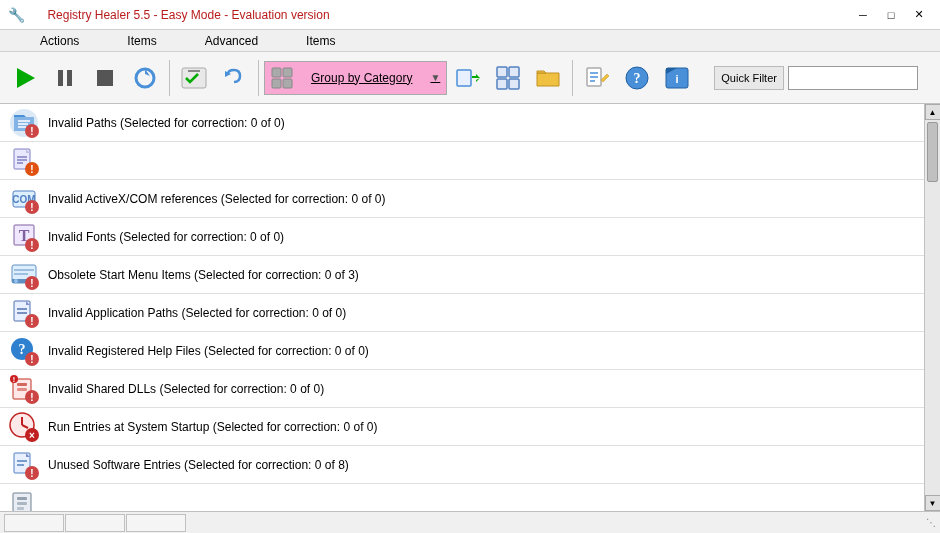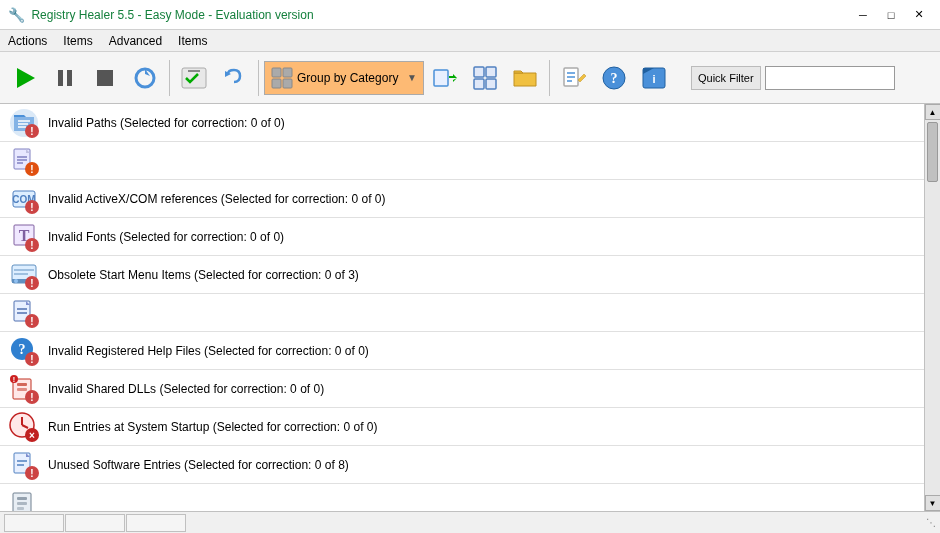--- a/index.html
+++ b/index.html
@@ -25,21 +25,22 @@
       padding: 0 8px;
       user-select: none;
     }
     .title-bar-left {
       display: flex;
       align-items: center;
       gap: 6px;
     }
     .title-bar-text {
       font-size: 12px;
-      color: #15803d;
+      color: #b91c1c;
+      margin-left: 16px;
     }
     .title-bar-controls {
       display: flex;
       gap: 2px;
     }
     .title-btn {
       width: 26px;
       height: 20px;
       border: none;
       background: transparent;
@@ -60,20 +61,21 @@
       border-bottom: 1px solid #d0d0d0;
     }
     .menu-item {
       padding: 2px 8px;
       cursor: pointer;
       font-size: 12px;
       color: #000;
       height: 100%;
       display: flex;
       align-items: center;
+      margin-left: 32px;
     }
 
     
     .toolbar {
       height: 52px;
       background: #f5f5f5;
       border-bottom: 1px solid #c0c0c0;
       display: flex;
       align-items: center;
       padding: 4px 6px;
@@ -95,26 +97,27 @@
       height: 36px;
       background: #c0c0c0;
       margin: 0 3px;
     }
 
     
     .group-dropdown {
       display: flex;
       align-items: center;
       border: 1px solid #aaa;
-      background: #fdba74;
+      background: #f9a8d4;
       height: 34px;
       padding: 0 6px;
-      gap: 4px;
+      gap: 18px;
       cursor: pointer;
       min-width: 160px;
+      text-decoration: underline;
     }
     .group-dropdown-text {
       font-size: 12px;
       color: #000;
       flex: 1;
     }
     .dropdown-arrow {
       font-size: 10px;
       color: #555;
     }
@@ -462,20 +465,21 @@
       <div class="item-icon">
         <svg width="32" height="32" viewBox="0 0 32 32">
           <rect x="6" y="4" width="16" height="20" rx="1" fill="#e8f0ff" stroke="#5070b0" stroke-width="1"></rect>
           <polygon points="18,4 22,8 18,8" fill="#8090d0"></polygon>
           <line x1="9" y1="12" x2="19" y2="12" stroke="#5070b0" stroke-width="1.5"></line>
           <line x1="9" y1="16" x2="19" y2="16" stroke="#5070b0" stroke-width="1.5"></line>
           <circle cx="24" cy="24" r="7" fill="#cc4444"></circle>
           <text x="24" y="28" text-anchor="middle" fill="white" font-size="10" font-weight="bold">!</text>
         </svg>
       </div>
+      <span class="item-text">Invalid Application Paths (Selected for correction: 0 of 0)</span>
     </div>
 
     <div class="list-item">
       <div class="item-icon">
         <svg width="32" height="32" viewBox="0 0 32 32">
           <circle cx="14" cy="14" r="11" fill="#3080d0"></circle>
           <text x="14" y="19" text-anchor="middle" fill="white" font-size="14" font-weight="bold" font-family="serif">?</text>
           <circle cx="24" cy="24" r="7" fill="#cc4444"></circle>
           <text x="24" y="28" text-anchor="middle" fill="white" font-size="10" font-weight="bold">!</text>
         </svg>

